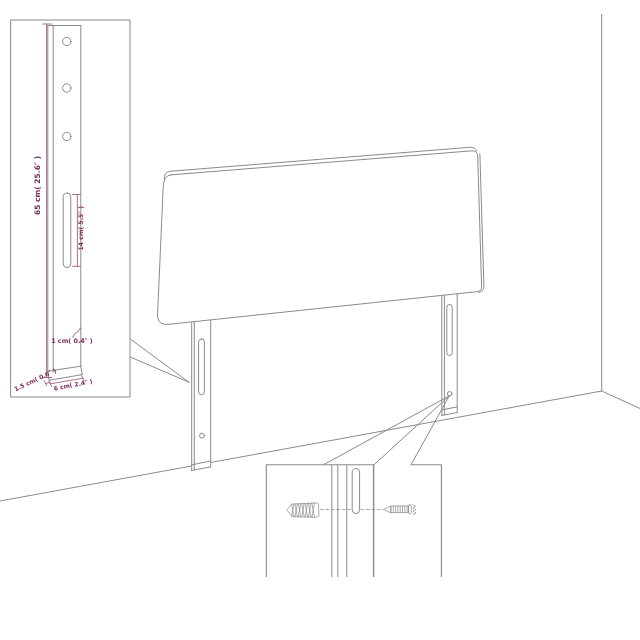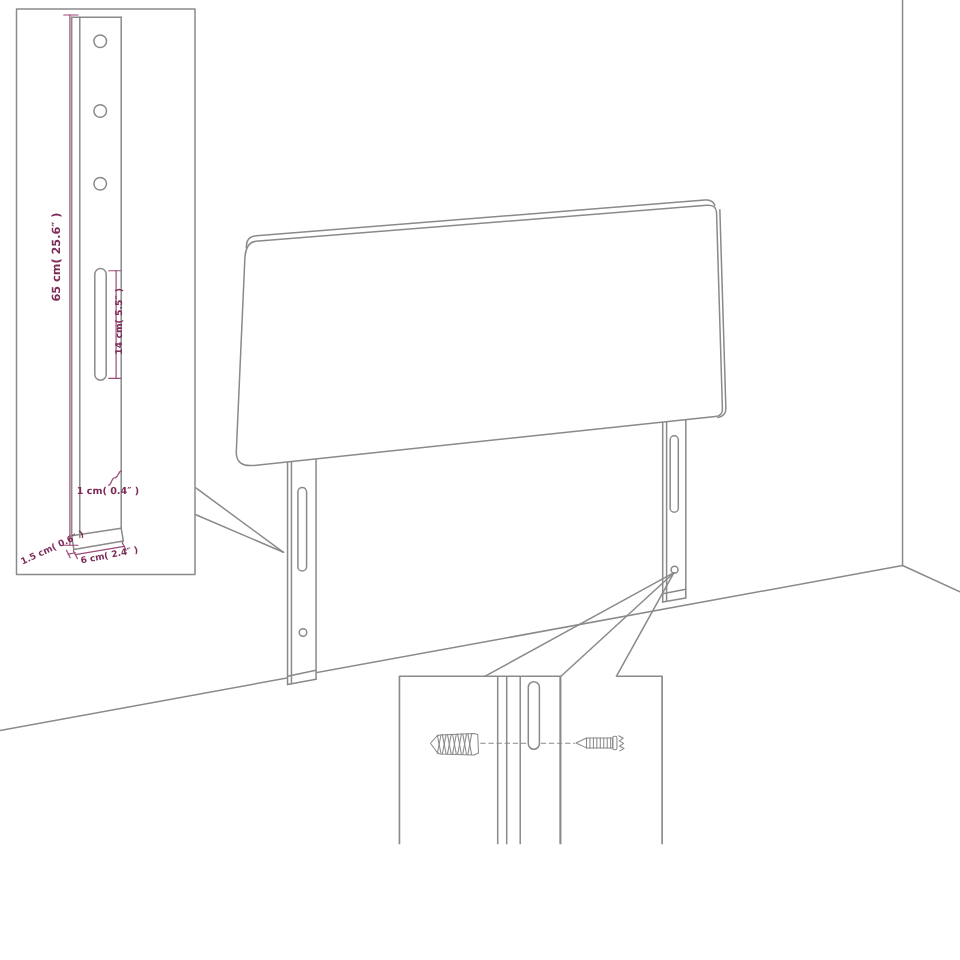--- a/index.html
+++ b/index.html
@@ -1,17 +1,17 @@
 <!DOCTYPE html>
 <html><head>
 <meta charset="utf-8">
 <style>
   html,body{margin:0;padding:0;background:#fff;}
   .canvas{position:relative;width:640px;height:563px;background:#ffffff;overflow:hidden;
-          font-family:"DejaVu Sans",sans-serif;}
+          font-family:"DejaVu Sans",sans-serif;margin-top:14px;}
   .canvas svg{position:absolute;left:0;top:0;}
   .dim-label{position:absolute;color:#7d2b57;text-align:center;white-space:nowrap;
              font-family:"DejaVu Sans",sans-serif;font-weight:600;}
   .lbl-height{left:10px;top:168px;width:56px;height:10px;line-height:10px;font-size:7.5px;
               transform:rotate(-90deg);}
   .lbl-slot{left:59px;top:211px;width:42px;height:9px;line-height:9px;font-size:6.2px;
             transform:rotate(-90deg);}
   .lbl-lip{left:47px;top:323px;width:50px;height:9px;line-height:9px;font-size:6.4px;}
   .lbl-depth{left:11px;top:361px;width:48px;height:9px;line-height:9px;font-size:6.0px;
              transform:rotate(-25deg);}

